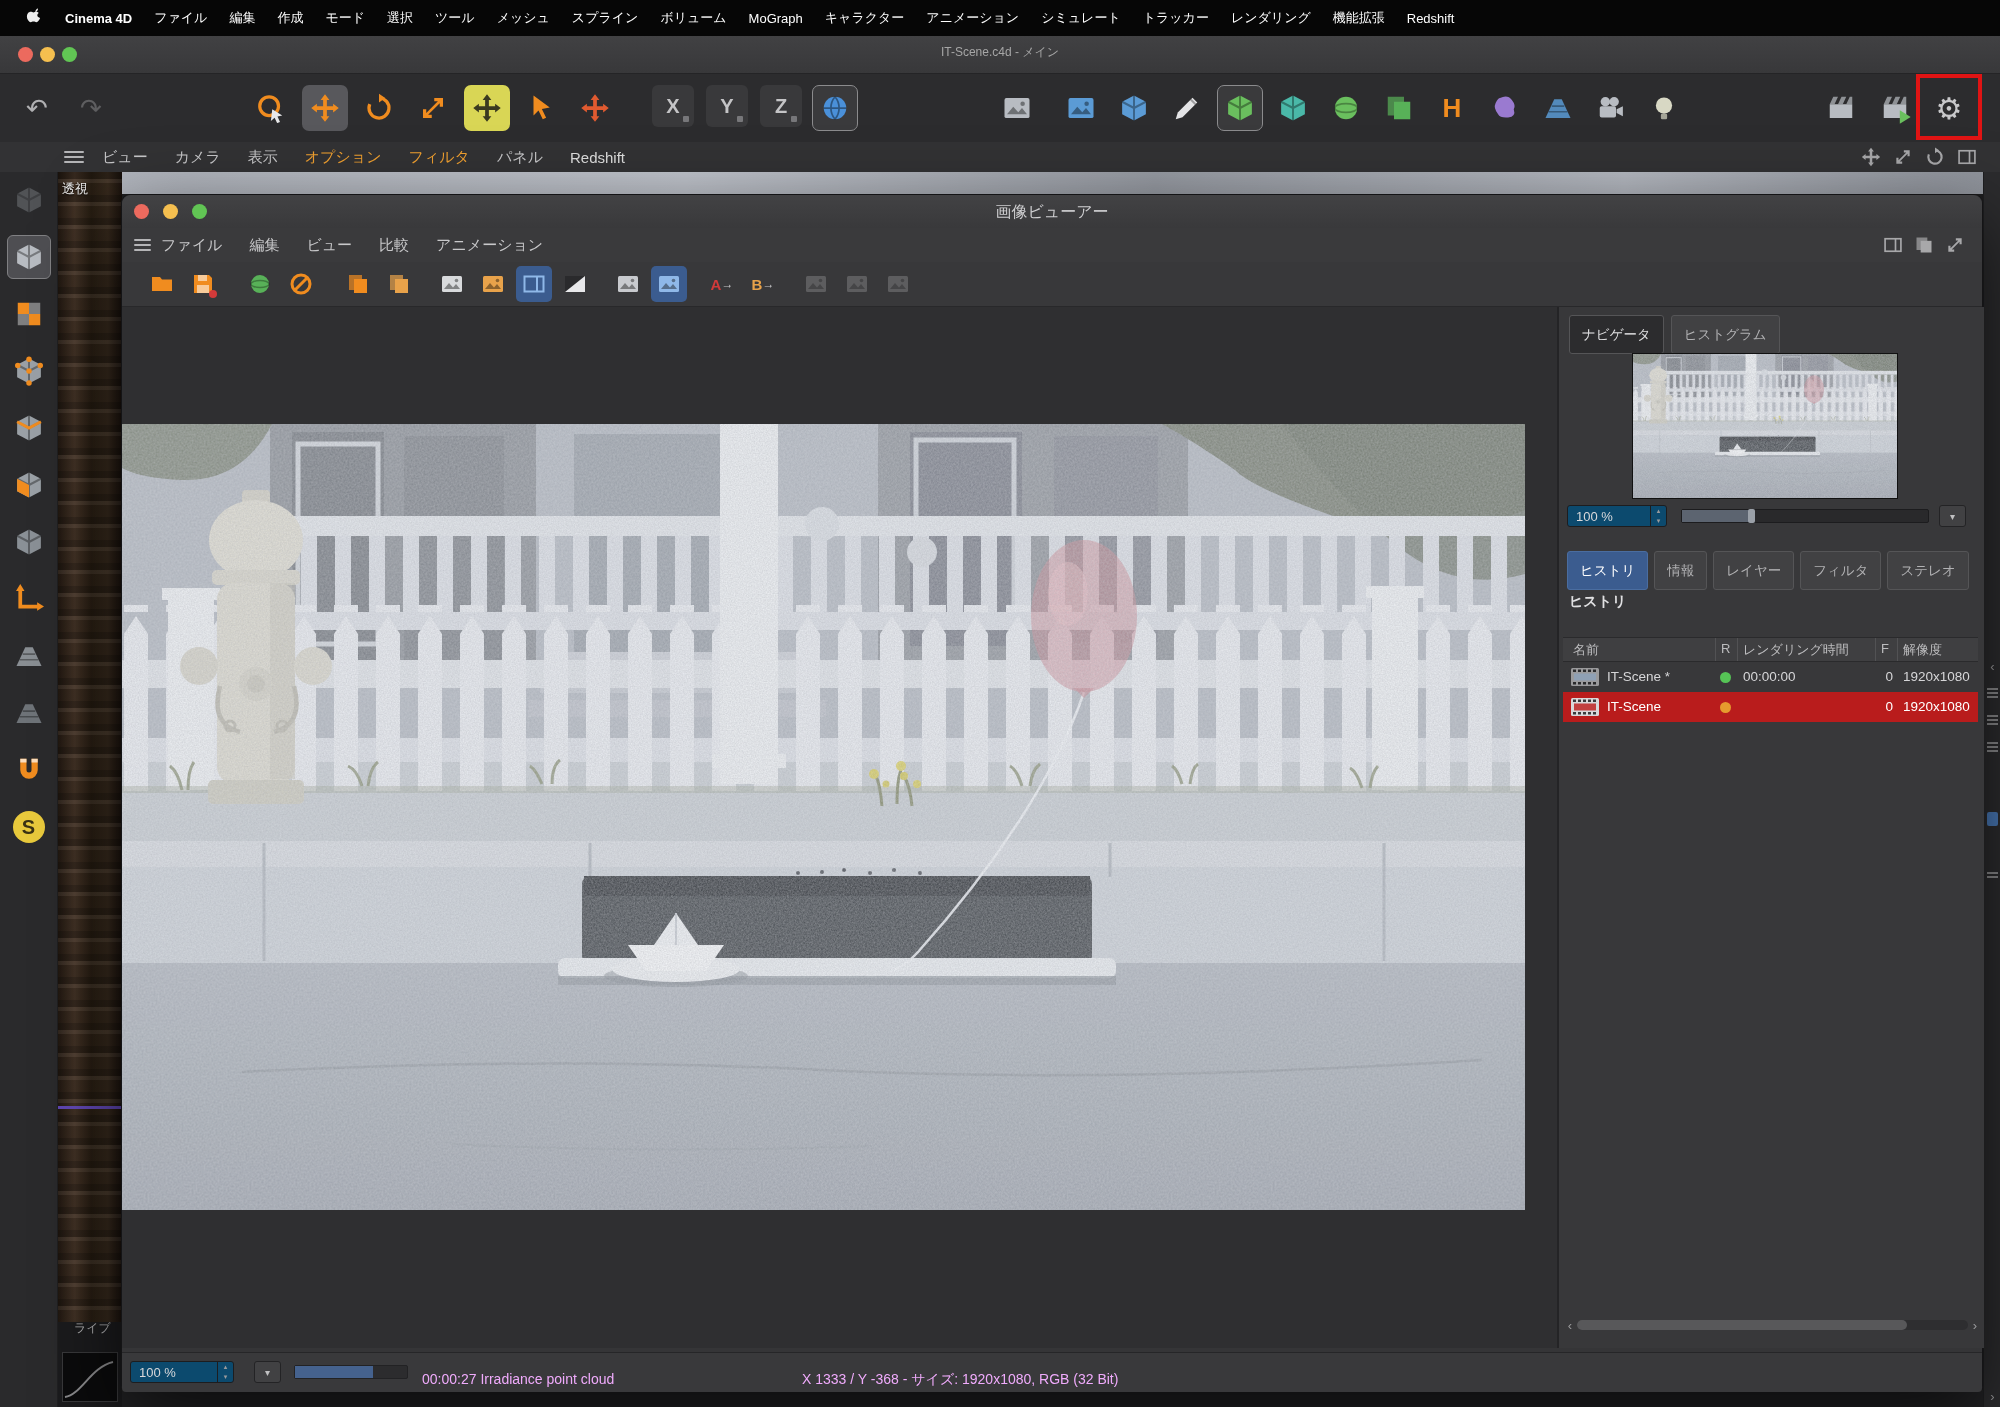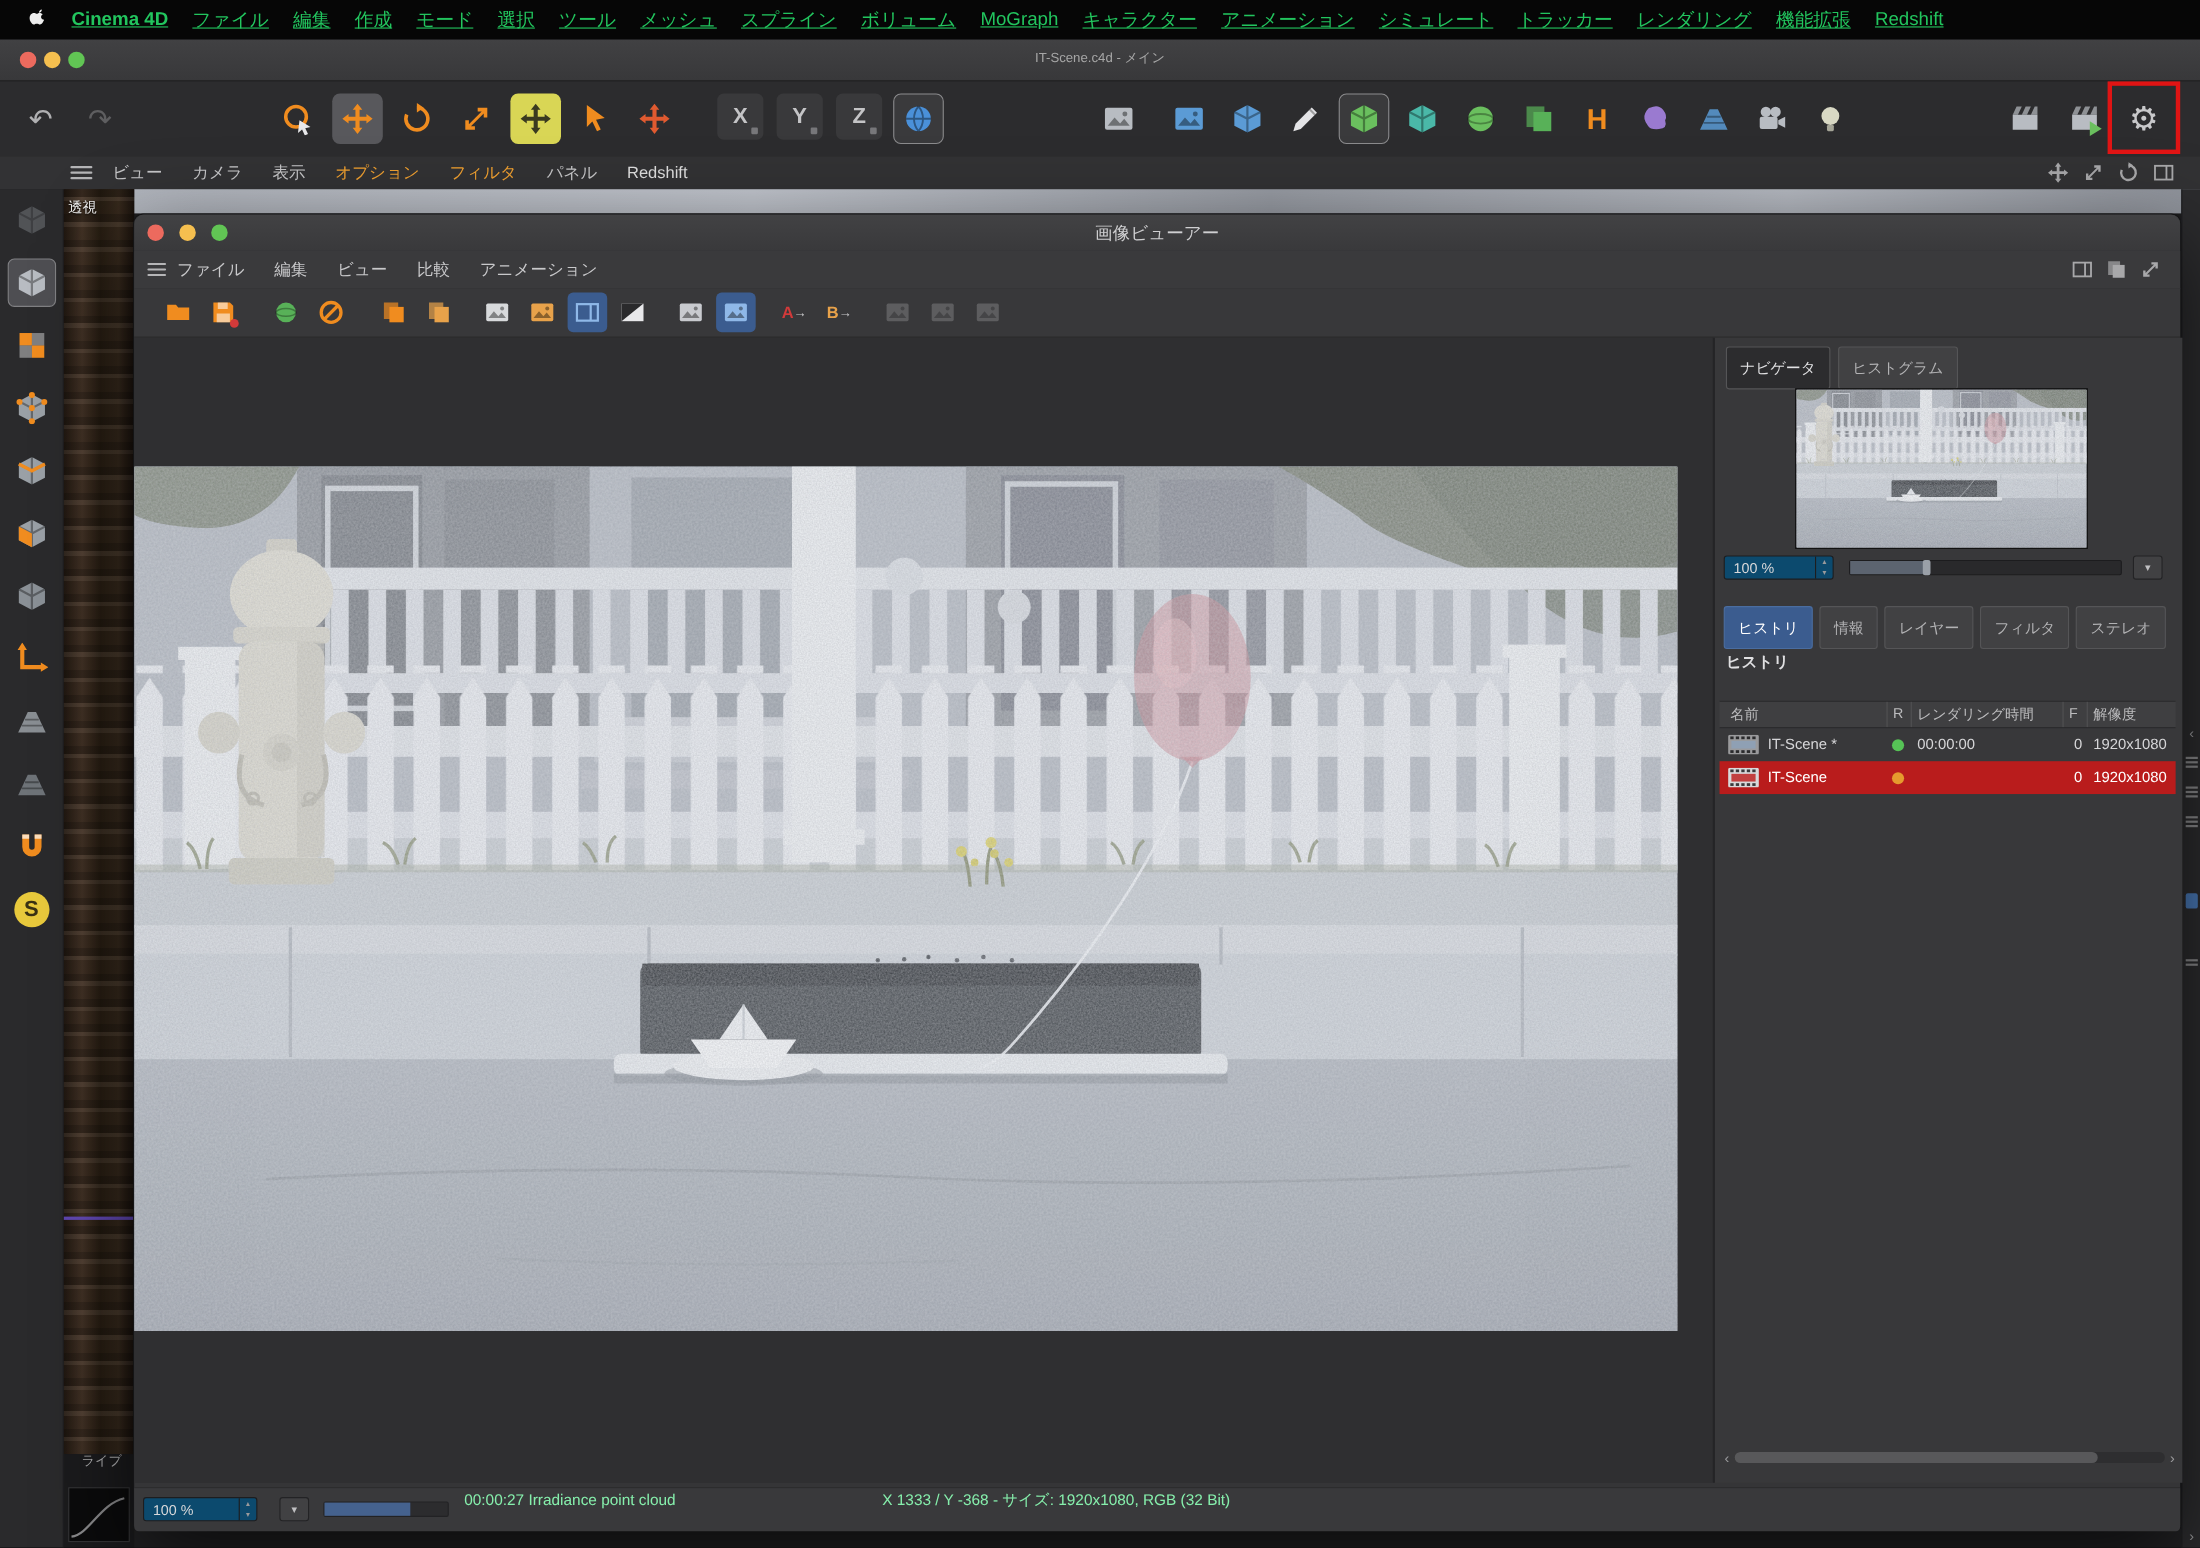--- a/index.html
+++ b/index.html
@@ -1,21 +1,21 @@
 <!DOCTYPE html>
 <html><head>
 <meta charset="utf-8">
 <style>
   html,body{margin:0;padding:0;background:#000;}
   body{font-family:"Liberation Sans","DejaVu Sans",sans-serif;}
   .screen{position:relative;width:2000px;height:1407px;background:#1d1d1f;overflow:hidden;color:#c8c8c8;}
 
   
   .menubar{position:absolute;left:0;top:0;width:2000px;height:36px;background:#060606;display:flex;align-items:center;padding-left:26px;box-sizing:border-box;}
-  .menubar .mb{padding:0 11px;font-size:17px;color:#22c55e;white-space:nowrap;text-decoration:underline;}
+  .menubar .mb{padding:0 11px;font-size:13px;color:#ffffff;white-space:nowrap;}
   .menubar .bold{font-weight:bold;}
   .apple{width:22px;height:20px;display:inline-flex;margin-right:6px;}
 
   
   .titlebar{position:absolute;left:0;top:36px;width:2000px;height:37px;background:linear-gradient(#414143,#38383a);border-bottom:1px solid #242426;}
   .tl{position:absolute;top:11px;width:15px;height:15px;border-radius:50%;}
   .win-title{position:absolute;left:0;top:8px;width:100%;text-align:center;font-size:12px;color:#a6a6a6;}
 
   
   .main-toolbar{position:absolute;left:0;top:74px;width:2000px;height:68px;background:#2c2c2e;border-bottom:1px solid #1e1e20;}
@@ -115,21 +115,21 @@
   .dot.orange{background:#e69a2e;}
   .filmic{position:absolute;left:8px;top:6px;}
   .hscroll{position:absolute;left:4px;top:1012px;width:419px;height:12px;display:flex;align-items:center;}
   .hscroll .tr{flex:1;height:10px;background:#2e2e30;border-radius:5px;position:relative;}
   .hscroll .th{position:absolute;left:0;top:0;width:330px;height:10px;background:#58585a;border-radius:5px;}
   .scrarrow{width:14px;font-size:13px;color:#9a9a9c;text-align:center;}
 
   
   .progress{position:absolute;left:172px;top:12px;width:114px;height:14px;background:#2c2c2e;border:1px solid #222224;border-radius:2px;box-sizing:border-box;}
   .progress .pf{height:100%;background:#45628e;}
-  .sbtext{position:absolute;top:2px;font-size:14px;color:#86efac;white-space:nowrap;}
+  .sbtext{position:absolute;top:18px;font-size:14px;color:#f0abfc;white-space:nowrap;}
 </style>
 </head>
 <body>
 
 <div class="screen">
 
 <svg width="0" height="0" style="position:absolute" aria-hidden="true">
 <defs>
   <symbol id="i-cursor" viewBox="0 0 24 24">
           <path d="M6 2l13 9.5-6.3 1.2 3.4 7-2.7 1.3-3.4-7L6 18z" fill="currentColor"></path>

